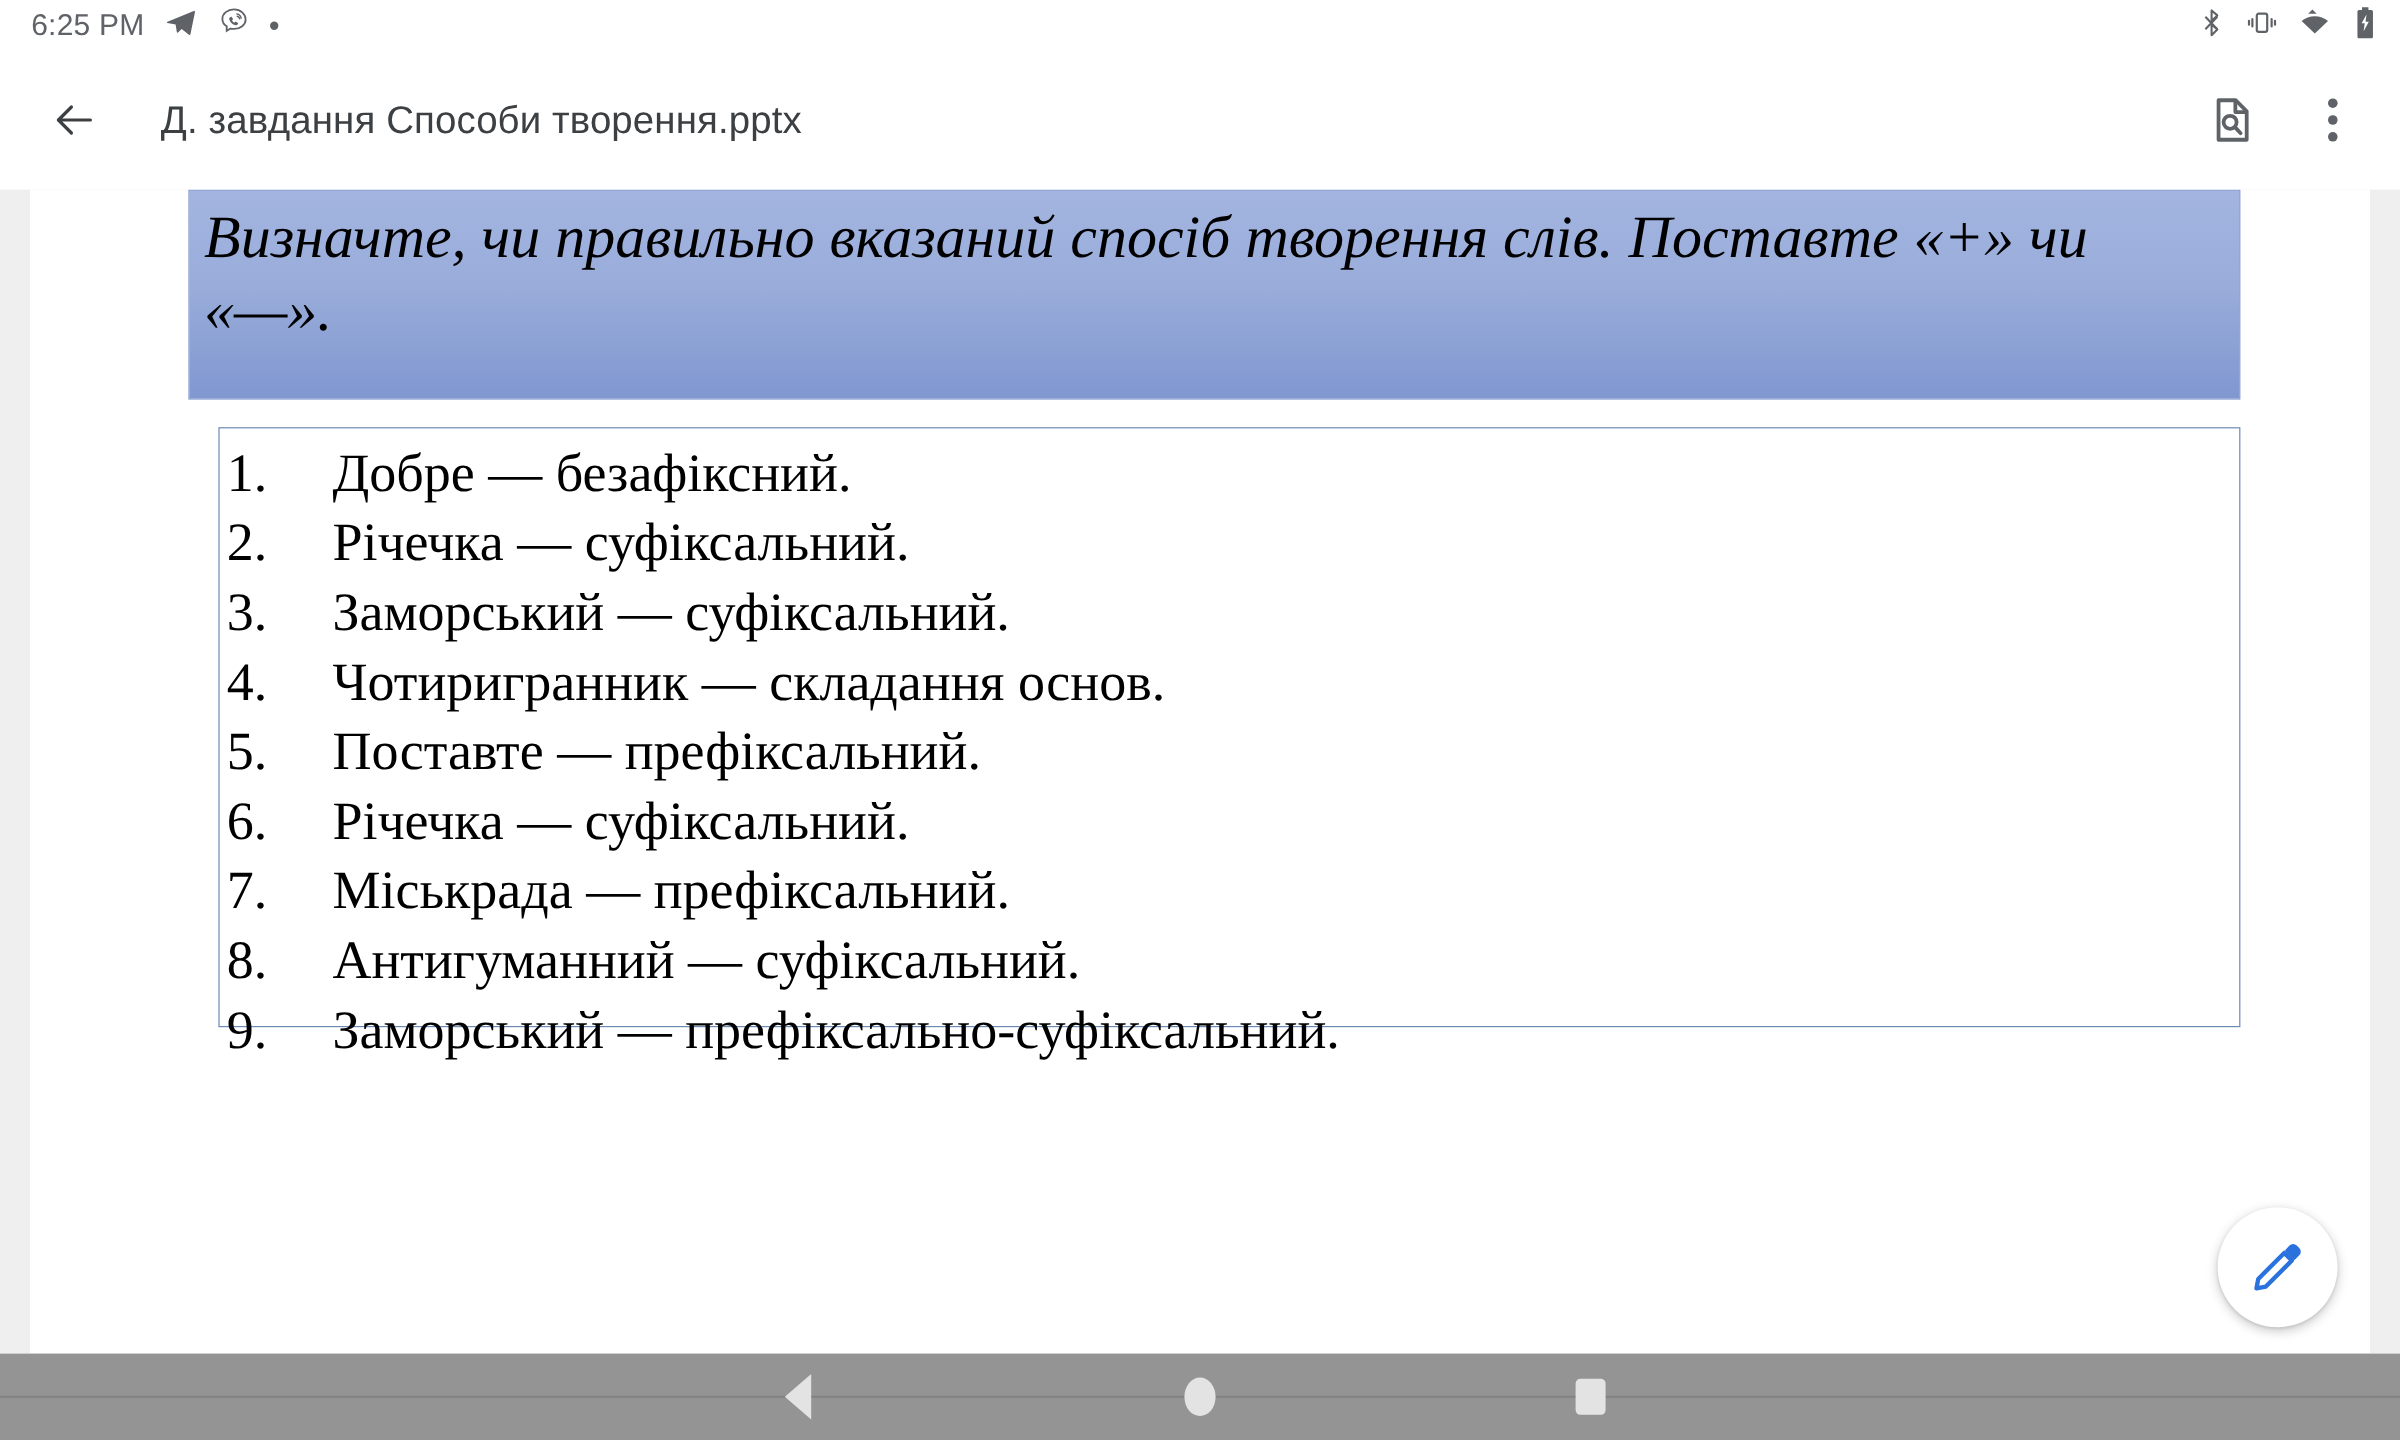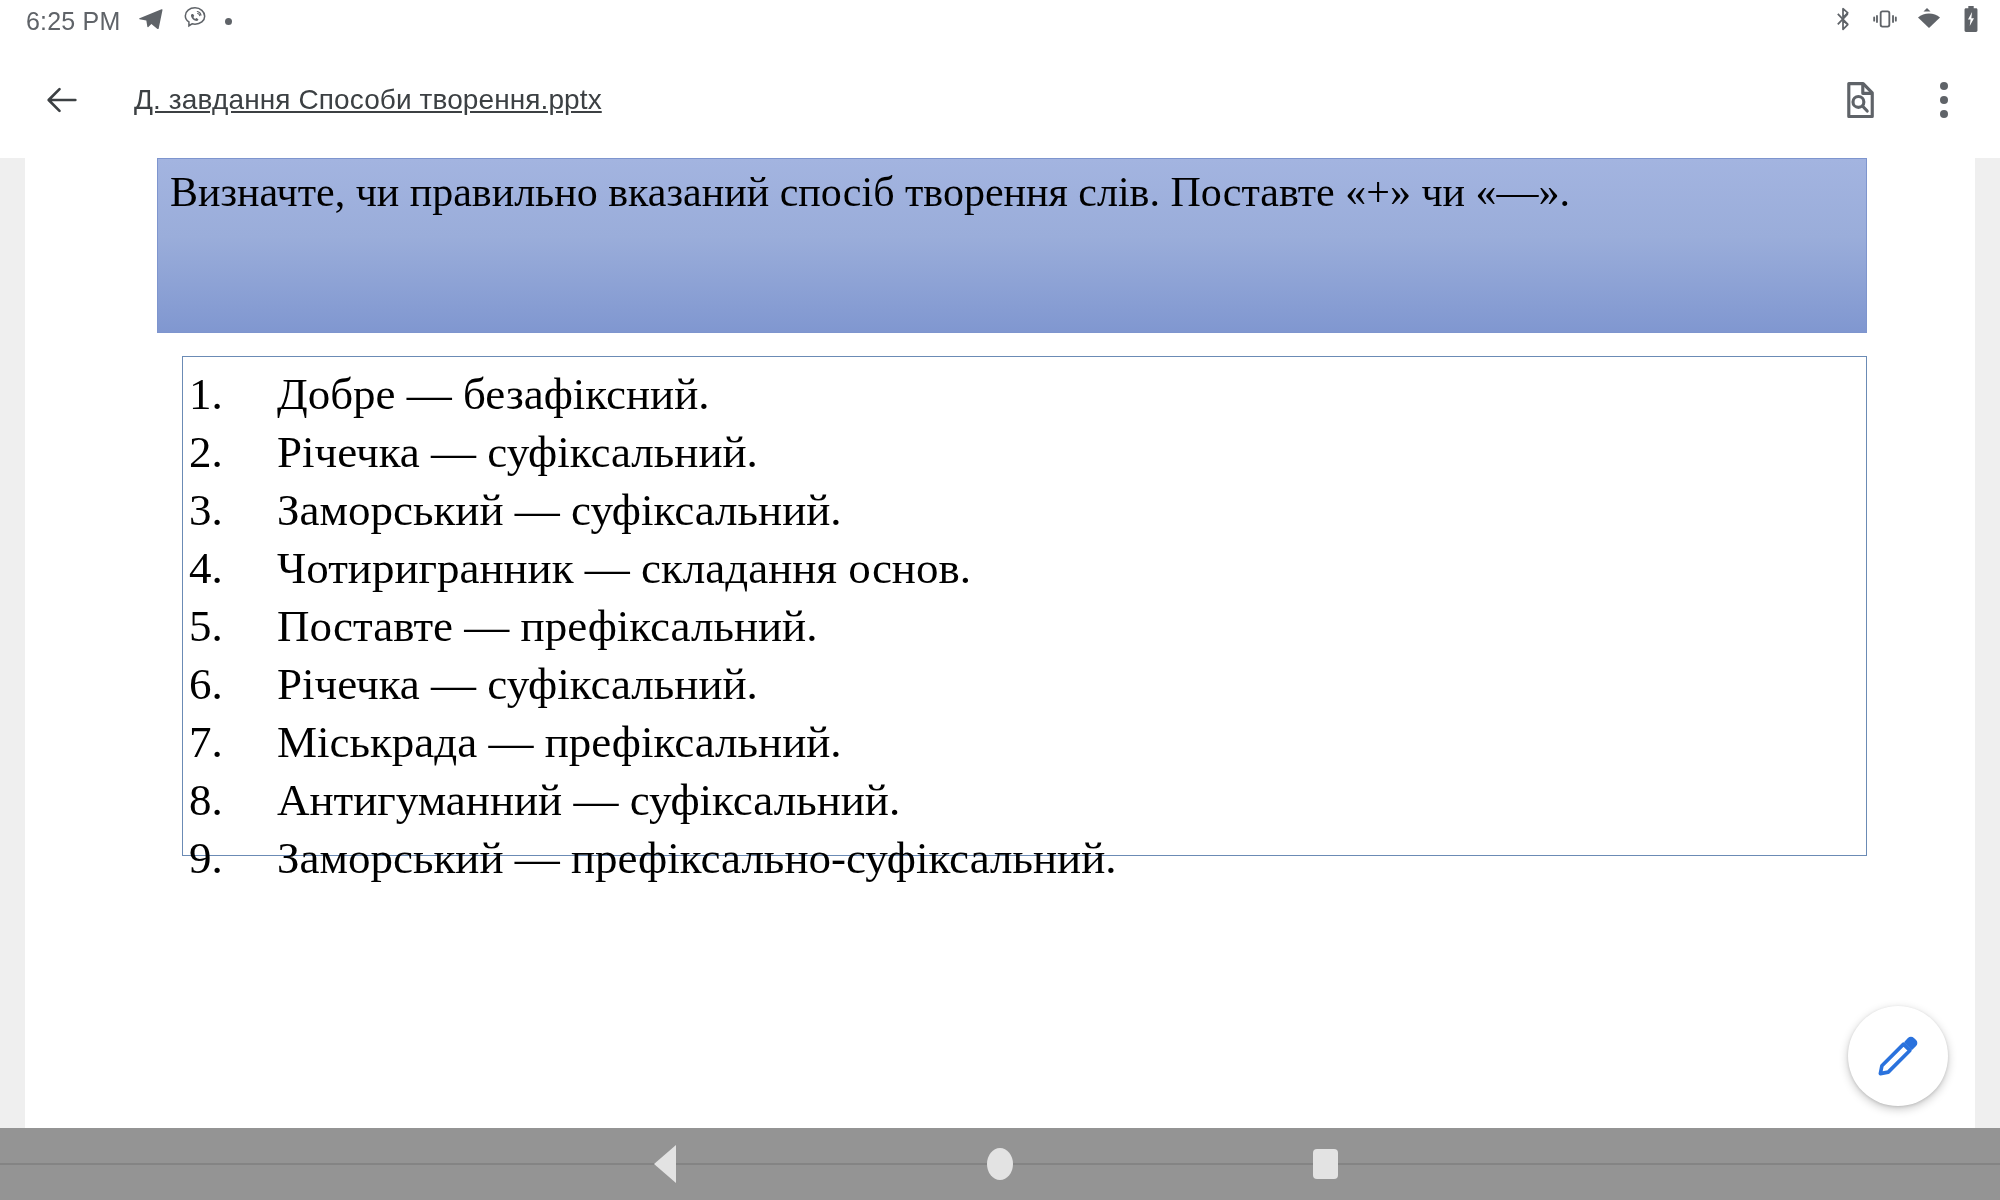--- a/index.html
+++ b/index.html
@@ -65,25 +65,24 @@
   #back-arrow {
     width: 80px;
     margin-left: 22px;
     display: flex;
     align-items: center;
     justify-content: center;
     cursor: pointer;
   }
   #doc-title {
     margin-left: 32px;
-    font-size: 28px;
+    font-size: 32px;
     color: #3c4043;
     white-space: nowrap;
     letter-spacing: 0.1px;
-    text-decoration: underline;
   }
   #toolbar-actions {
     margin-left: auto;
     display: flex;
     align-items: center;
     gap: 28px;
     padding-right: 28px;
   }
   .tb-btn {
     width: 56px; height: 56px;
@@ -118,24 +117,25 @@
     position: absolute;
     left: 132px; top: 0px;
     width: 1710px;
     height: 175px;
     background: linear-gradient(to bottom, #a3b4e0 0%, #9aadda 45%, #8097d0 100%);
     border: 1px solid #7e95ce;
     padding: 8px 14px 0 12px;
   }
   #slide-title-text {
     font-family: "Liberation Serif", "DejaVu Serif", serif;
-    font-size: 42px;
+    font-size: 50px;
     line-height: 1.22;
     color: #000000;
     white-space: pre-line;
+    font-style: italic;
   }
 
   
   #slide-list-box {
     position: absolute;
     left: 157px; top: 198px;
     width: 1685px;
     height: 500px;
     border: 1px solid #6b8bb5;
     background: #ffffff;

